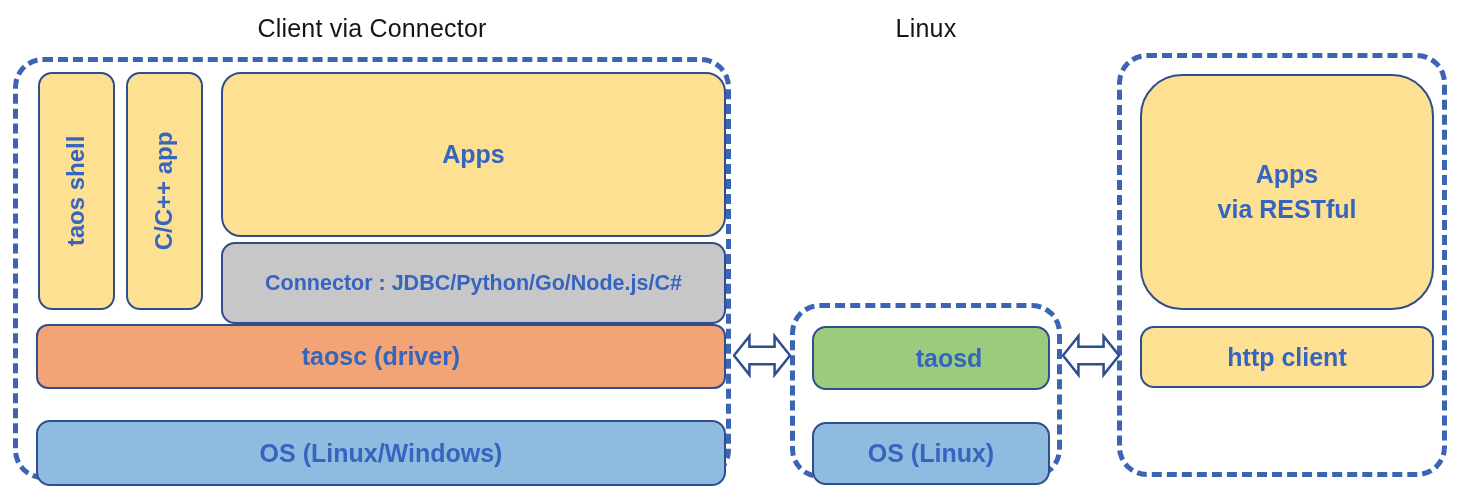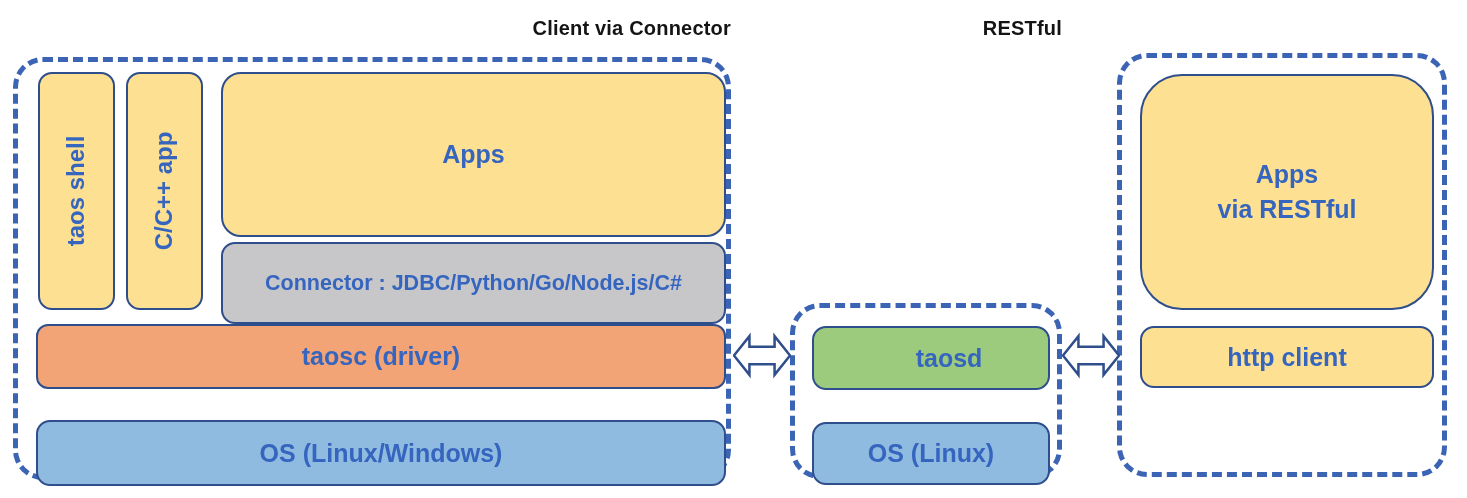--- a/index.html
+++ b/index.html
@@ -1,22 +1,22 @@
 <!DOCTYPE html>
 <html style="--yellow: #FDE092; --orange: #F2A477; --blue: #90BBE0; --green: #9DCB7D; --gray: #C7C7C9; --border: #2F4E8C; --dash: #3B64B4; --label: #3565BE; --title: #141414;"><head>
 <meta charset="utf-8">
 <style>
   html,body{margin:0;padding:0;background:#ffffff;}
   body{font-family:"Liberation Sans","DejaVu Sans",sans-serif;}
   .canvas{position:relative;width:1467px;height:498px;background:#fff;overflow:hidden;}
 
   .sec-title{
     position:absolute;top:12px;height:32px;
-    font-size:20px;font-weight:bold;color:var(--title);
-    text-align:right;line-height:32px;letter-spacing:.2px;
+    font-size:25px;font-weight:normal;color:var(--title);
+    text-align:center;line-height:32px;letter-spacing:.2px;
   }
 
   .dashed{
     position:absolute;box-sizing:border-box;
     border:5px dashed var(--dash);border-radius:30px;
     background:transparent;
   }
 
   .box{
     position:absolute;box-sizing:border-box;
@@ -42,21 +42,21 @@
   .two-line{line-height:1.4;font-size:25px;}
 
   .arrow{position:absolute;}
 </style>
 </head>
 <body>
 
 <div class="canvas">
 
   <div class="sec-title" style="left:13px;width:718px;">Client via Connector</div>
-  <div class="sec-title" style="left:790px;width:272px;">RESTful</div>
+  <div class="sec-title" style="left:790px;width:272px;">Linux</div>
 
   <div class="dashed" style="left:13px;top:57px;width:718px;height:423px;">
 
     <div class="box yellow" style="left:20px;top:10px;width:77px;height:238px;">
       <span class="vtext">taos shell</span>
     </div>
 
     <div class="box yellow" style="left:108px;top:10px;width:77px;height:238px;">
       <span class="vtext">C/C++ app</span>
     </div>

